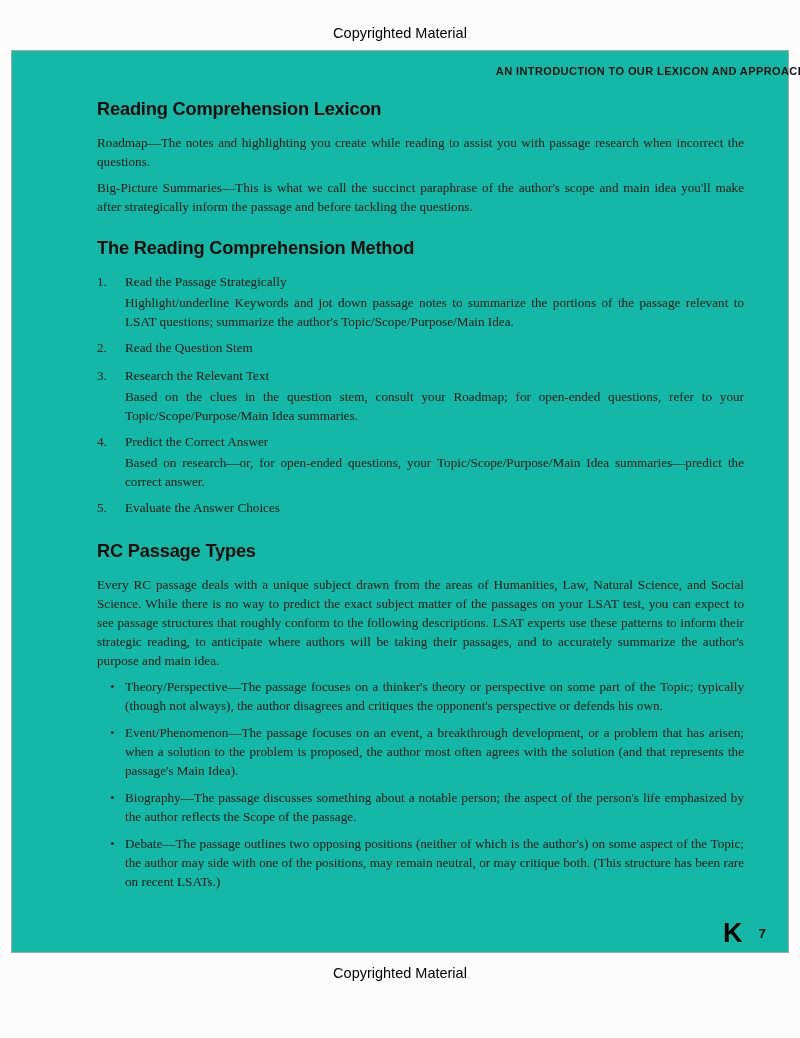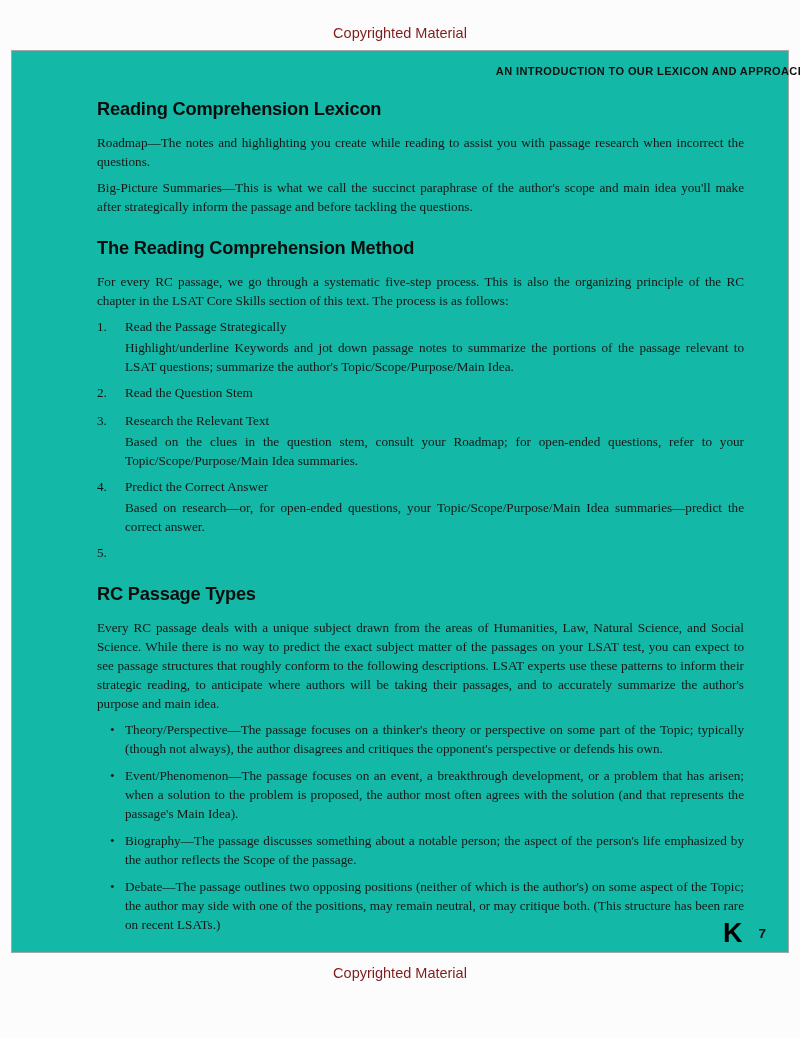--- a/index.html
+++ b/index.html
@@ -8,21 +8,21 @@
     width: 800px;
     height: 1038px;
     background: #fcfcfc;
     font-family: "Liberation Serif", serif;
     color: #161616;
     overflow: hidden;
   }
   .watermark {
     font-family: "Liberation Sans", sans-serif;
     font-size: 14.5px;
-    color: #7f1d1d;
+    color: #000000;
     text-align: center;
   }
   .watermark-top { padding: 25px 0 9px; }
   .watermark-bottom { padding: 12px 0; }
   .page {
     margin: 0 11px;
     border: 1px solid #a6a6a6;
     background: #14b8a6;
     height: 903px;
     position: relative;
@@ -90,21 +90,20 @@
 
 <div class="page">
 
   <div class="running-header">AN INTRODUCTION TO OUR LEXICON AND APPROACH</div>
 
   <h1>Reading Comprehension Lexicon</h1>
   <p>Roadmap—The notes and highlighting you create while reading to assist you with passage research when incorrect the questions.</p>
   <p>Big-Picture Summaries—This is what we call the succinct paraphrase of the author's scope and main idea you'll make after strategically inform the passage and before tackling the questions.</p>
 
   <h1>The Reading Comprehension Method</h1>
-  <p>For every RC passage, we go through a systematic five-step process. This is also the organizing principle of the RC chapter in the LSAT Core Skills section of this text. The process is as follows:</p>
 
   <div class="step">
     <div class="step-num">1.</div>
     <div class="step-content">
       <div class="step-title">Read the Passage Strategically</div>
       <div class="step-body">Highlight/underline Keywords and jot down passage notes to summarize the portions of the passage relevant to LSAT questions; summarize the author's Topic/Scope/Purpose/Main Idea.</div>
     </div>
   </div>
 
   <div class="step">
@@ -126,20 +125,21 @@
     <div class="step-num">4.</div>
     <div class="step-content">
       <div class="step-title">Predict the Correct Answer</div>
       <div class="step-body">Based on research—or, for open-ended questions, your Topic/Scope/Purpose/Main Idea summaries—predict the correct answer.</div>
     </div>
   </div>
 
   <div class="step">
     <div class="step-num">5.</div>
     <div class="step-content">
+      <div class="step-title">Evaluate the Answer Choices</div>
     </div>
   </div>
 
   <h1>RC Passage Types</h1>
   <p>Every RC passage deals with a unique subject drawn from the areas of Humanities, Law, Natural Science, and Social Science. While there is no way to predict the exact subject matter of the passages on your LSAT test, you can expect to see passage structures that roughly conform to the following descriptions. LSAT experts use these patterns to inform their strategic reading, to anticipate where authors will be taking their passages, and to accurately summarize the author's purpose and main idea.</p>
 
   <div class="bullet">
     <div class="bullet-dot">•</div>
     <div class="bullet-text">Theory/Perspective—The passage focuses on a thinker's theory or perspective on some part of the Topic; typically (though not always), the author disagrees and critiques the opponent's perspective or defends his own.</div>
   </div>

